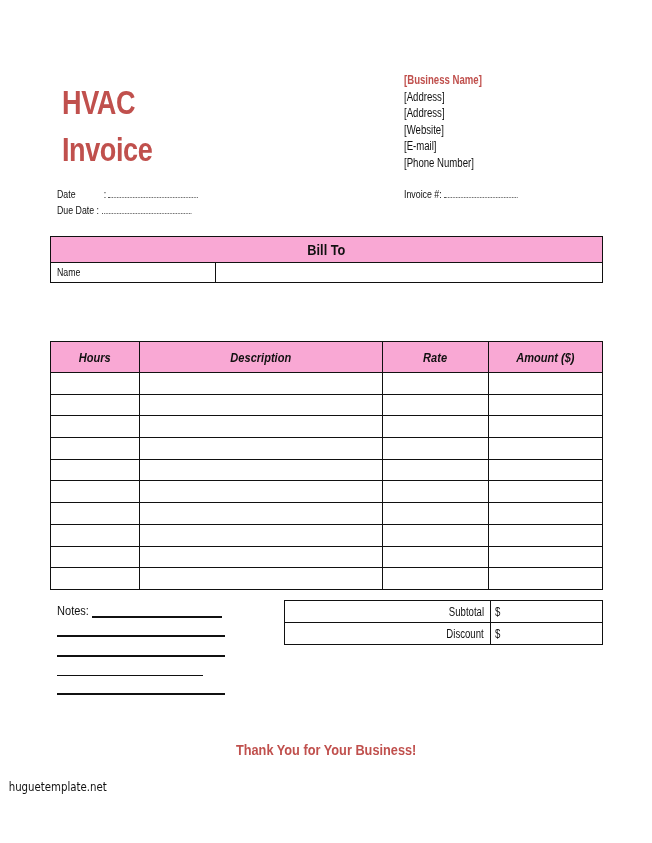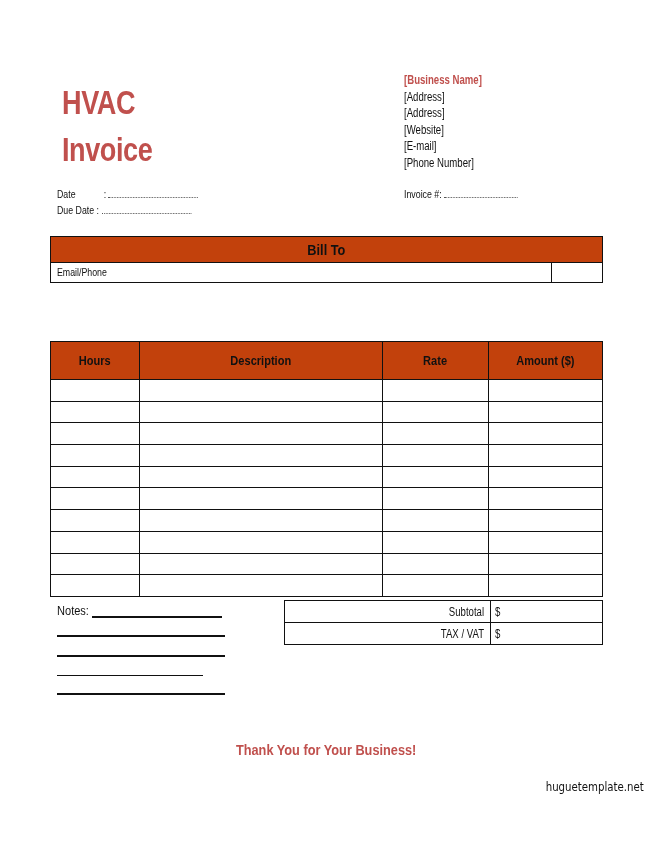--- a/index.html
+++ b/index.html
@@ -8,38 +8,38 @@
   .abs { position: absolute; }
   .title { left: 62px; color: #c0504d; font-weight: bold; font-size: 33px; letter-spacing: -0.5px;
            font-family: "Liberation Sans", sans-serif; transform: scaleX(0.82); transform-origin: left top; }
   .small { font-size: 11px; font-family: "Liberation Sans", sans-serif; transform: scaleX(0.8); transform-origin: left top; white-space: nowrap; }
   .dots { display: inline-block; border-bottom: 1px dotted #555; height: 8px; vertical-align: baseline; }
   .biz { left: 404px; font-size: 12px; line-height: 16.5px; font-family: "Liberation Sans", sans-serif;
          transform: scaleX(0.8); transform-origin: left top; white-space: nowrap; }
   .biz .name { color: #c0504d; font-weight: bold; }
   table { border-collapse: collapse; position: absolute; }
   td, th { border: 1.2px solid #111; }
-  .pink { background: #c2410c; }
+  .pink { background: #f9a8d4; }
   .billto { left: 50px; top: 236px; width: 553px; }
   .billto th { height: 26px; font-size: 15px; font-weight: bold; text-align: center; }
   .billto td { height: 20px; font-size: 11px; padding-left: 6px; }
   .lbl { display: inline-block; font-family: "Liberation Sans", sans-serif; transform: scaleX(0.8); transform-origin: left center; white-space: nowrap; }
   .hdr { display: inline-block; font-family: "Liberation Sans", sans-serif; font-weight: bold; transform: scaleX(0.85); white-space: nowrap; }
   .items { left: 50px; top: 341px; width: 553px; }
-  .items th { height: 38px; font-size: 13px; }
+  .items th { height: 31px; font-size: 13px; font-style: italic; }
   .items td { height: 21.7px; }
   .totals { left: 284px; top: 600px; width: 319px; }
   .totals td { height: 22px; font-size: 12px; padding-left: 43px; }
   .totals td.l { text-align: right; padding-right: 6px; width: 206px; }
   .totals td.r { padding-left: 4px; }
   .notes-line { position: absolute; height: 2px; background: #111; }
   .thanks { left: 0; width: 652px; top: 741px; text-align: center; color: #c0504d; font-weight: bold; font-size: 15px;
             font-family: "Liberation Sans", sans-serif; }
   .thanks span, .site span { display: inline-block; transform: scaleX(0.85); }
-  .site { left: 0; width: 652px; top: 780px; text-align: right; font-size: 12px; font-family: "DejaVu Sans", sans-serif; }
+  .site { left: 0; width: 652px; top: 780px; text-align: left; font-size: 12px; font-family: "DejaVu Sans", sans-serif; }
 </style>
 </head>
 <body>
 
 <div class="abs title" style="top:84px;">HVAC</div>
 <div class="abs title" style="top:131px;">Invoice</div>
 
 <div class="abs small" style="left:57px; top:188px;">
   <span>Date</span>
   <span style="display:inline-block; width:32px;"></span><span>:</span>
@@ -62,21 +62,21 @@
   <span>Invoice #:</span>
   <span class="dots" style="width:92px;"></span>
 </div>
 
 <table class="billto">
   <tbody>
       <tr>
         <th colspan="2" class="pink"><span class="hdr">Bill To</span></th>
       </tr>
   <tr>
-    <td><span class="lbl">Email/Phone</span></td>
+    <td style="width:165px;"><span class="lbl">Name</span></td>
     <td></td>
   </tr>
 </tbody>
   </table>
 
 <table class="items">
   <thead>
     <tr class="pink">
       <th style="width:89px;"><span class="hdr">Hours</span></th>
       <th style="width:243px;"><span class="hdr">Description</span></th>
@@ -157,20 +157,20 @@
 <div class="notes-line" style="left:57px; top:675px; width:146px; height:1px;"></div>
 <div class="notes-line" style="left:57px; top:693px; width:168px;"></div>
 
 <table class="totals">
   <tbody>
       <tr>
     <td class="l"><span class="lbl" style="transform-origin:right center;">Subtotal</span></td>
     <td class="r"><span class="lbl">$</span></td>
   </tr>
   <tr>
-    <td class="l"><span class="lbl" style="transform-origin:right center;">TAX / VAT</span></td>
+    <td class="l"><span class="lbl" style="transform-origin:right center;">Discount</span></td>
     <td class="r"><span class="lbl">$</span></td>
   </tr>
 </tbody>
   </table>
 
 <div class="abs thanks"><span>Thank You for Your Business!</span></div>
 <div class="abs site"><span>huguetemplate.net</span></div>
 
 </body></html>

